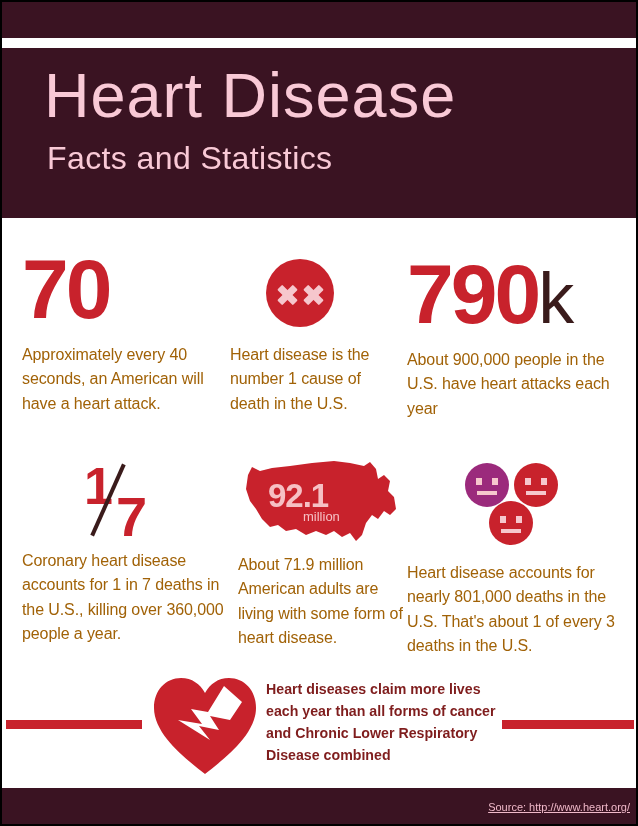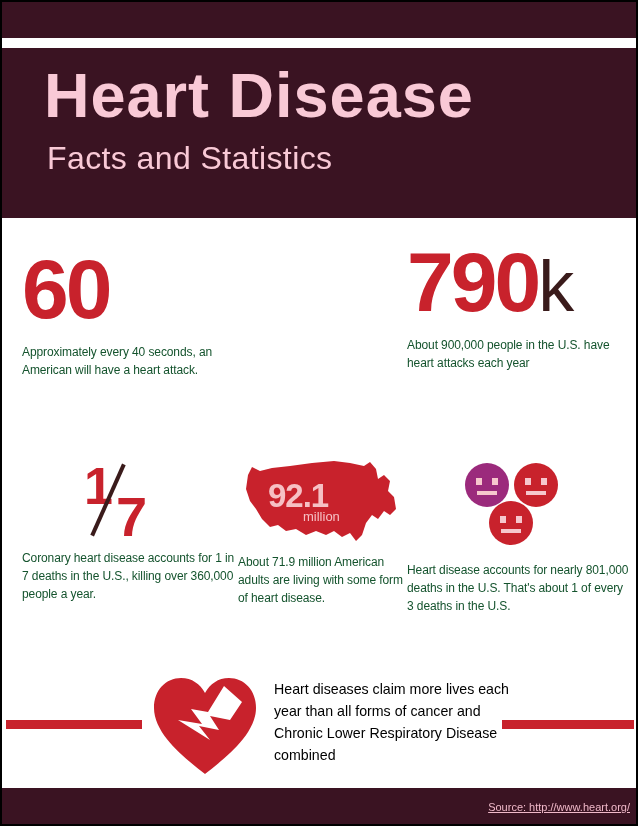--- a/index.html
+++ b/index.html
@@ -38,21 +38,21 @@
     left: 0; top: 46px;
     width: 638px; height: 170px;
     background: #3a1322;
   }
   .title {
     position: absolute;
     left: 42px; top: 16px;
     color: #f9c9d6;
     font-family: "Liberation Sans", sans-serif;
     font-size: 63px;
-    font-weight: 700;
+    font-weight: 400;
     letter-spacing: 1px;
     line-height: 1;
     white-space: nowrap;
   }
   .subtitle {
     position: absolute;
     left: 45px; top: 94px;
     color: #f9c9d6;
     font-family: "Liberation Sans", sans-serif;
     font-size: 32px;
@@ -61,23 +61,23 @@
     line-height: 1;
     white-space: nowrap;
   }
 
   
   .cell {
     position: absolute;
   }
   .cell-text {
     font-family: "Liberation Sans", sans-serif;
-    font-size: 12px;
+    font-size: 16px;
     line-height: 1.52;
-    color: #14532d;
+    color: #a16207;
     letter-spacing: -0.1px;
   }
   .bignum {
     font-family: "Liberation Sans", sans-serif;
     font-weight: bold;
     color: #c8222c;
     line-height: 1;
     letter-spacing: -3px;
   }
 
@@ -108,21 +108,21 @@
     background: #f6c7cd;
     border-radius: 1px;
   }
   .xmark::before { transform: rotate(45deg); }
   .xmark::after  { transform: rotate(-45deg); }
   .xmark.left  { left: 11px; }
   .xmark.right { left: 37px; }
   .c2 .cell-text { display: block; margin-top: 16px; }
 
   
-  .c3 { left: 405px; top: 238px; width: 225px; }
+  .c3 { left: 405px; top: 250px; width: 225px; }
   .c3 .numwrap { display: block; height: 92px; white-space: nowrap; }
   .c3 .bignum { font-size: 84px; }
   .c3 .suffix {
     font-family: "Liberation Sans", sans-serif;
     font-size: 72px;
     font-weight: 300;
     color: #3a1b1b;
     letter-spacing: -1px;
   }
   .c3 .cell-text { display: block; margin-top: 4px; }
@@ -226,26 +226,27 @@
     width: 132px; height: 9px;
     background: #c8222c;
   }
   .broken-heart {
     position: absolute;
     left: 148px; top: 672px;
     width: 110px; height: 104px;
   }
   .bottom-text {
     position: absolute;
-    left: 272px; top: 676px;
+    left: 264px; top: 676px;
     width: 250px;
     font-family: "Liberation Sans", sans-serif;
     font-size: 14.2px;
     line-height: 1.55;
-    color: #000000;
+    color: #7f1d1d;
+    font-weight: bold;
   }
 
   
   .footer {
     position: absolute;
     left: 0; top: 786px;
     width: 638px; height: 40px;
     background: #3a1322;
   }
   .source {
@@ -264,24 +265,31 @@
 <div class="poster">
 
   <div class="header-top-band"></div>
   <div class="header-white-gap"></div>
   <div class="header-main">
     <div class="title">Heart Disease</div>
     <div class="subtitle">Facts and Statistics</div>
   </div>
 
   <div class="cell c1">
-    <span class="bignum">60</span>
+    <span class="bignum">70</span>
     <span class="cell-text">Approximately every 40 seconds, an American will have a heart attack.</span>
   </div>
 
+  <div class="cell c2">
+    <div class="xface">
+      <span class="xmark left"></span>
+      <span class="xmark right"></span>
+    </div>
+    <span class="cell-text">Heart disease is the number 1 cause of death in the U.S.</span>
+  </div>
 
   <div class="cell c3">
     <span class="numwrap">
       <span class="bignum">790</span><span class="suffix">k</span>
     </span>
     <span class="cell-text">About 900,000 people in the U.S. have heart attacks each year</span>
   </div>
 
   <div class="cell c4">
     <div class="frac">

